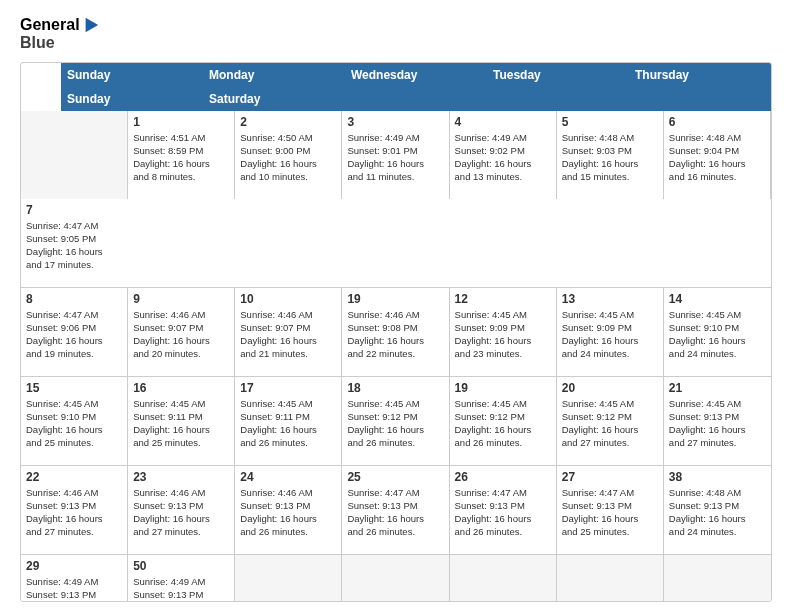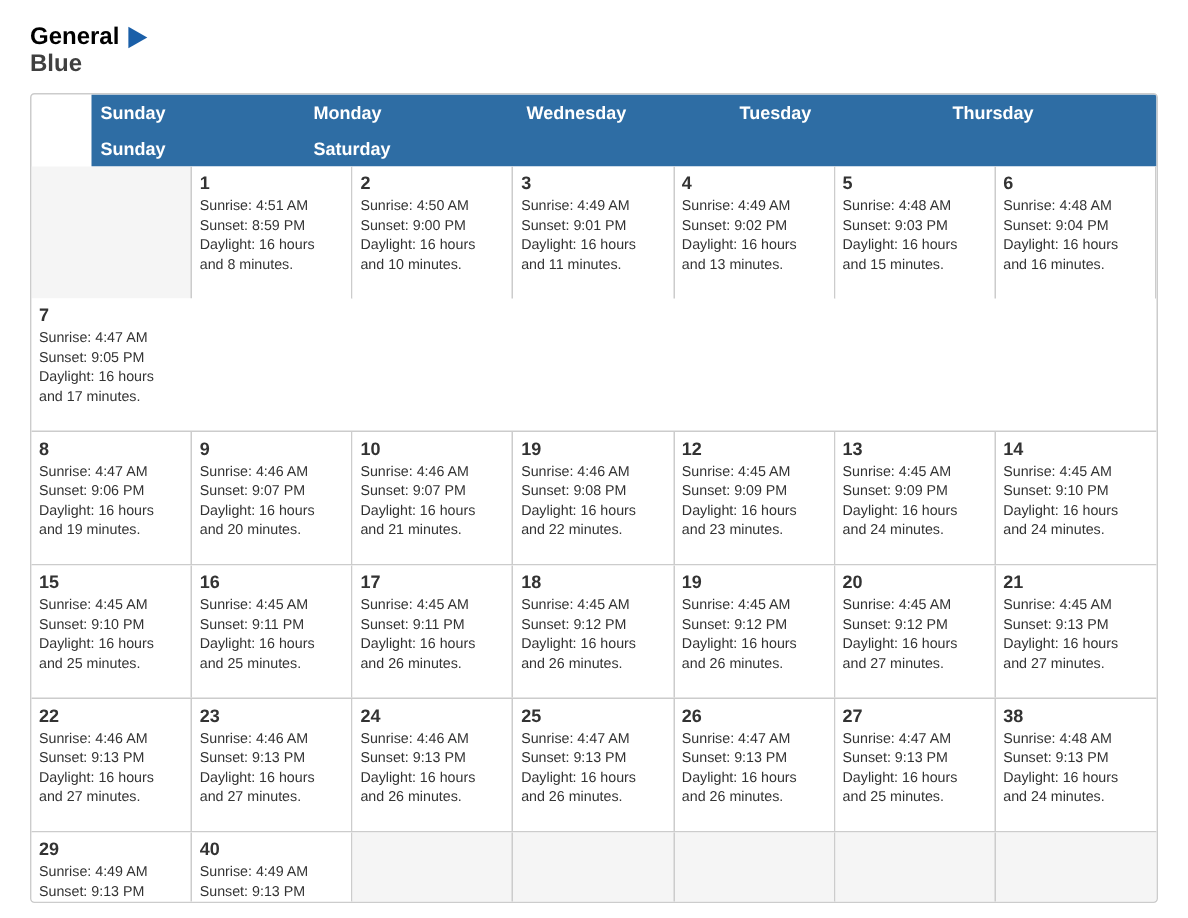--- a/index.html
+++ b/index.html
@@ -341,21 +341,21 @@
         </div>
         <div class="cal-row row-last">
           <div class="cal-cell">
             <span class="day-num">29</span>
             <div class="day-info" style="white-space: pre-line;">Sunrise: 4:49 AM
 Sunset: 9:13 PM
 Daylight: 16 hours
 and 24 minutes.</div>
           </div>
           <div class="cal-cell">
-            <span class="day-num">40</span>
+            <span class="day-num">50</span>
             <div class="day-info" style="white-space: pre-line;">Sunrise: 4:49 AM
 Sunset: 9:13 PM
 Daylight: 16 hours
 and 23 minutes.</div>
           </div>
           <div class="cal-cell empty"></div>
           <div class="cal-cell empty"></div>
           <div class="cal-cell empty"></div>
           <div class="cal-cell empty"></div>
           <div class="cal-cell empty"></div>

